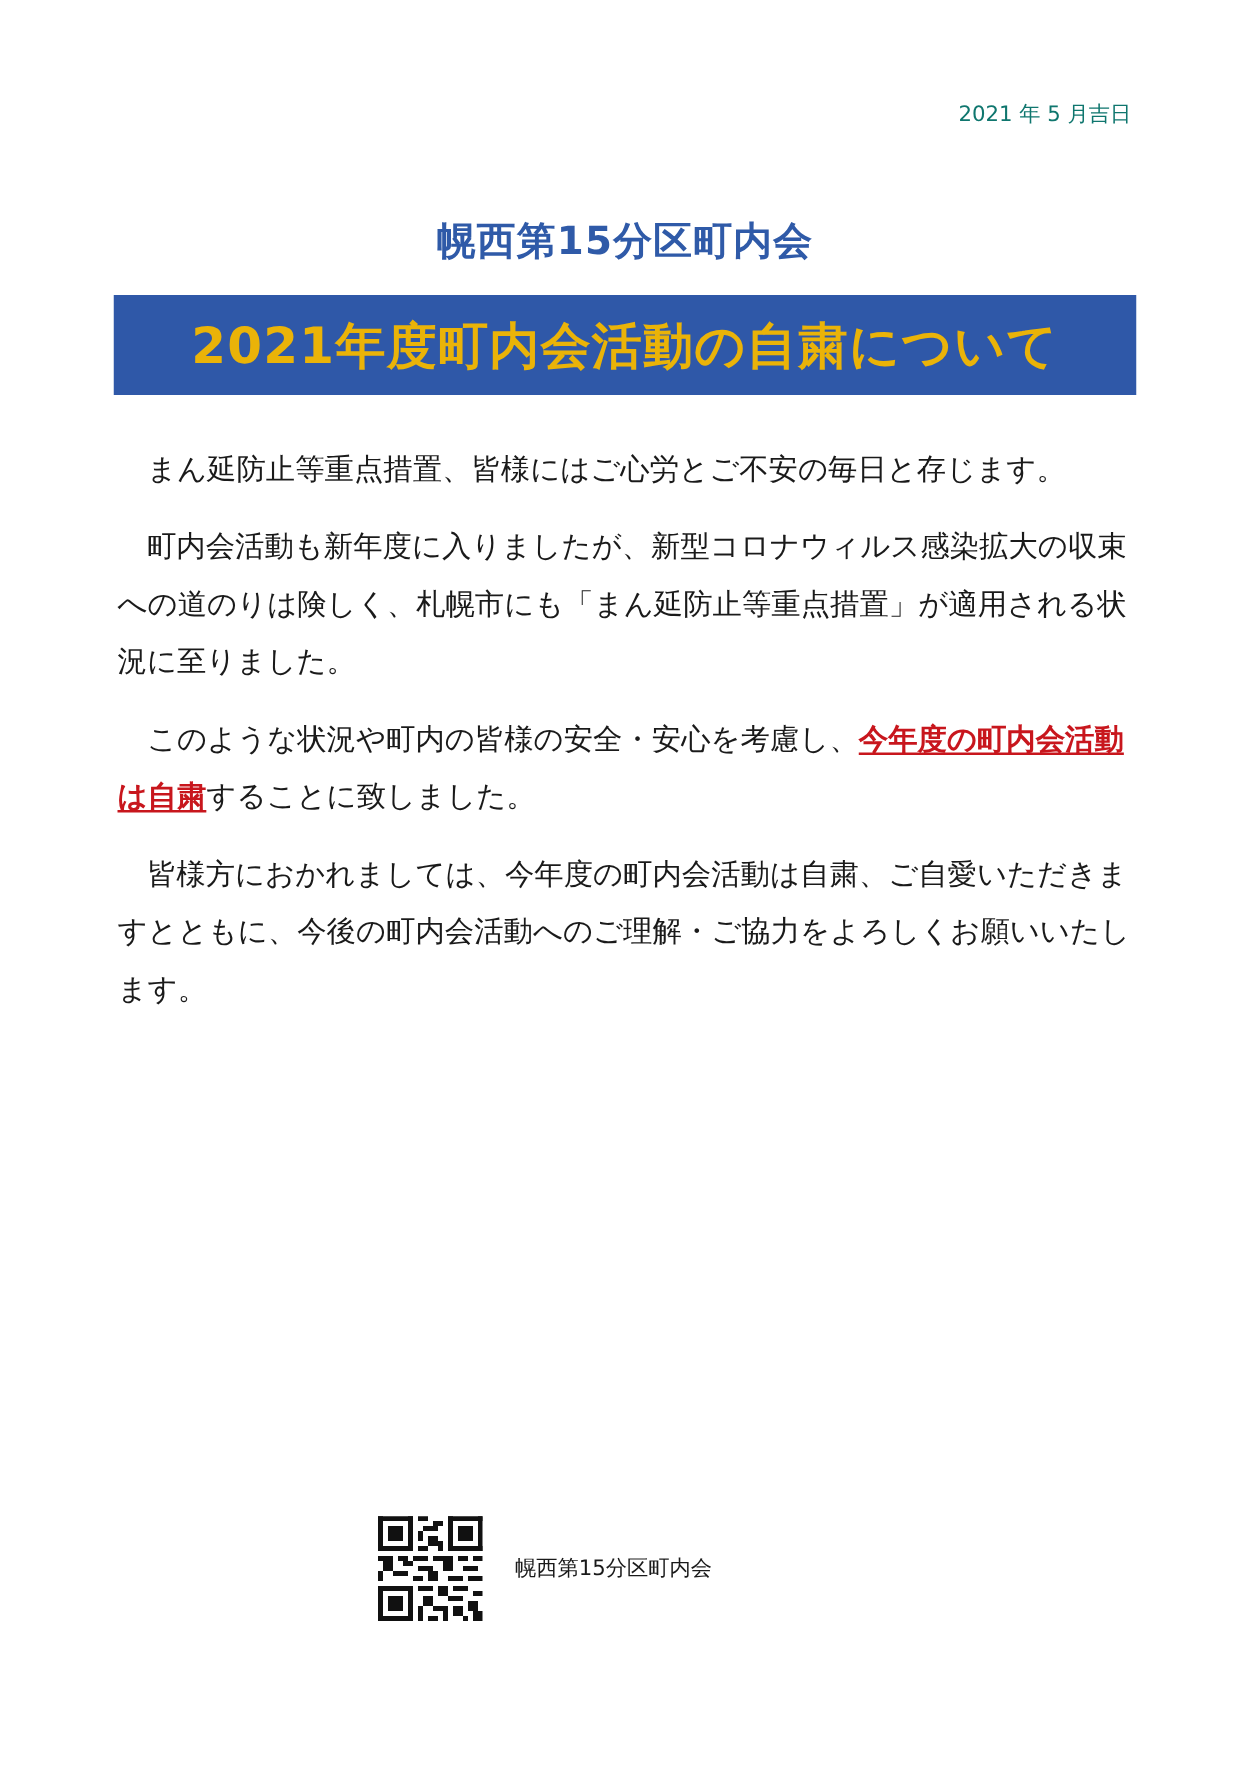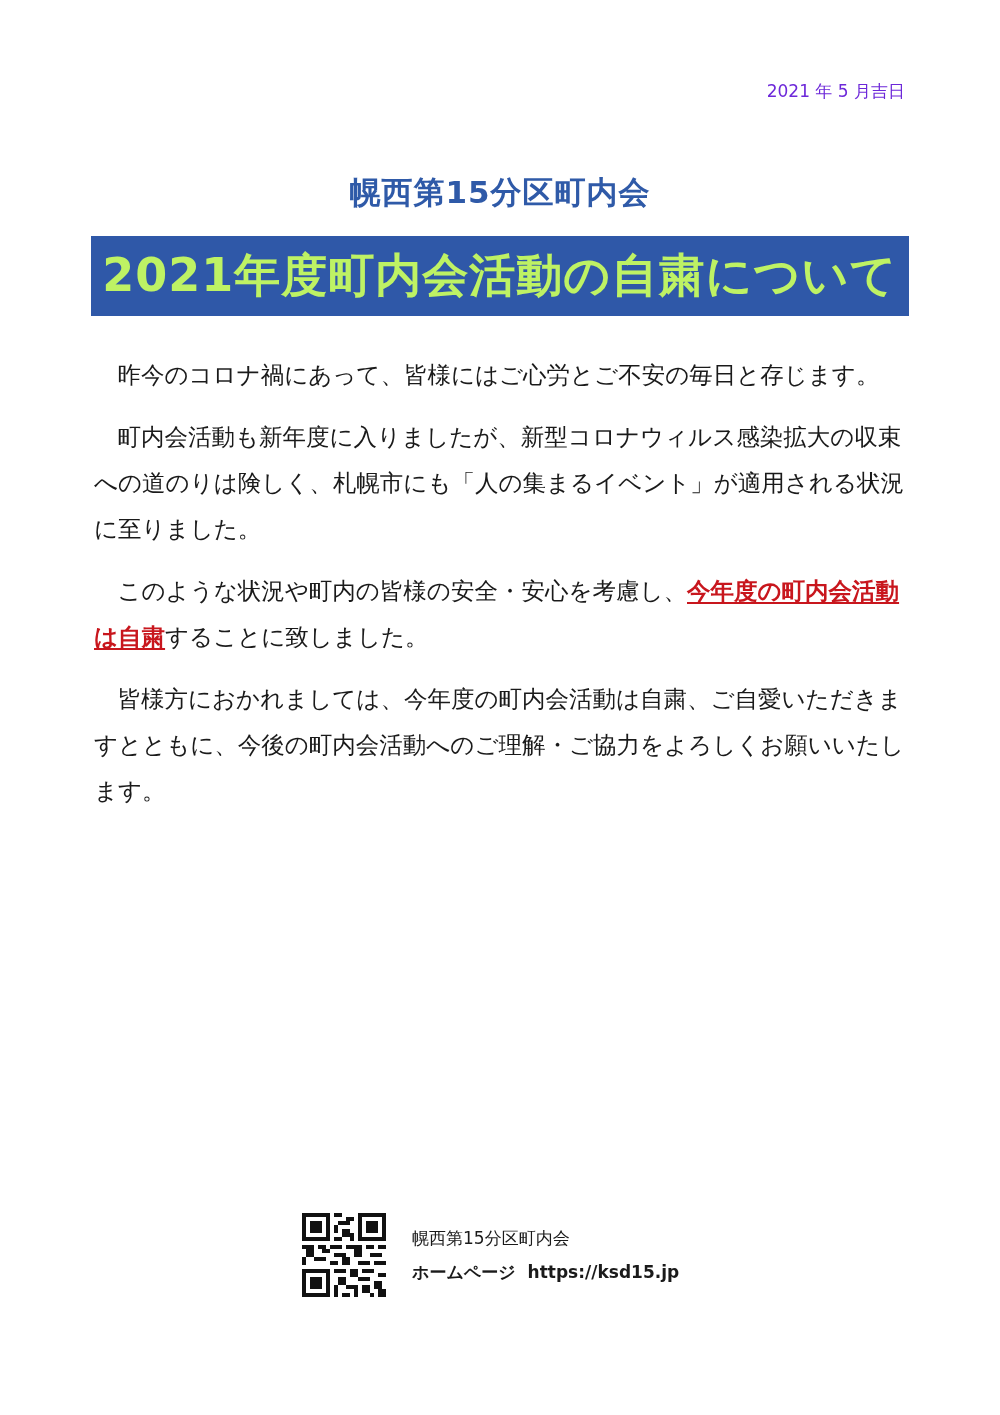--- a/index.html
+++ b/index.html
@@ -3,32 +3,32 @@
 <meta charset="utf-8">
 <style>
   html, body { margin: 0; padding: 0; background: #ffffff; }
   body {
     width: 1000px; height: 1415px; position: relative; overflow: hidden;
     font-family: "DejaVu Sans", "Liberation Sans", sans-serif;
     color: #1a1a1a;
   }
   .date {
     position: absolute; top: 80px; right: 95px;
-    font-size: 17px; color: #6d28d9;
+    font-size: 17px; color: #0f766e;
   }
   .org-title {
     position: absolute; top: 172px; left: 0; width: 1000px; text-align: center;
     font-size: 31px; font-weight: bold; color: #2f5aa8; letter-spacing: 1px;
   }
   .banner {
     position: absolute; top: 236px; left: 91px; width: 818px; height: 80px;
     background: #2f58a8; display: flex; align-items: center; justify-content: center;
   }
   .banner-text {
-    color: #bef264; font-size: 46px; font-weight: bold; letter-spacing: 1px;
+    color: #eab308; font-size: 40px; font-weight: bold; letter-spacing: 1px;
   }
   .body {
     position: absolute; top: 352px; left: 94px; width: 814px;
     font-size: 23.5px; line-height: 46px;
   }
   .para { margin: 0 0 16px 0; text-indent: 1em; }
   .para .emph {
     color: #c8161d; font-weight: bold; text-decoration: underline;
     text-decoration-thickness: 2px; text-underline-offset: 3px;
   }
@@ -45,22 +45,22 @@
 
 <div class="date">2021 年 5 月吉日</div>
 
 <div class="org-title">幌西第15分区町内会</div>
 
 <div class="banner">
   <span class="banner-text">2021年度町内会活動の自粛について</span>
 </div>
 
 <div class="body">
-  <p class="para">昨今のコロナ禍にあって、皆様にはご心労とご不安の毎日と存じます。</p>
-  <p class="para">町内会活動も新年度に入りましたが、新型コロナウィルス感染拡大の収束への道のりは険しく、札幌市にも「人の集まるイベント」が適用される状況に至りました。</p>
+  <p class="para">まん延防止等重点措置、皆様にはご心労とご不安の毎日と存じます。</p>
+  <p class="para">町内会活動も新年度に入りましたが、新型コロナウィルス感染拡大の収束への道のりは険しく、札幌市にも「まん延防止等重点措置」が適用される状況に至りました。</p>
   <p class="para"><span>このような状況や町内の皆様の安全・安心を考慮し、</span><span class="emph">今年度の町内会活動は自粛</span><span>することに致しました。</span></p>
   <p class="para">皆様方におかれましては、今年度の町内会活動は自粛、ご自愛いただきますとともに、今後の町内会活動へのご理解・ご協力をよろしくお願いいたします。</p>
 </div>
 
 <div class="footer">
   <svg class="qr" viewBox="0 0 21 21" shape-rendering="crispEdges">
     <rect width="21" height="21" fill="#fff"></rect>
     <g fill="#111">
       <rect x="0" y="0" width="7" height="1"></rect>
         <rect x="0" y="6" width="7" height="1"></rect>
@@ -112,15 +112,14 @@
       <rect x="15" y="18" width="2" height="2"></rect>
         <rect x="18" y="17" width="2" height="2"></rect>
       <rect x="10" y="20" width="2" height="1"></rect>
         <rect x="13" y="19" width="1" height="2"></rect>
       <rect x="17" y="20" width="1" height="1"></rect>
         <rect x="19" y="19" width="2" height="2"></rect>
     </g>
   </svg>
   <div class="footer-text">
     <div>幌西第15分区町内会</div>
-    <div class="footer-line2"><span>ホームページ</span><span class="url">https://ksd15.jp</span></div>
   </div>
 </div>
 
 </body></html>

